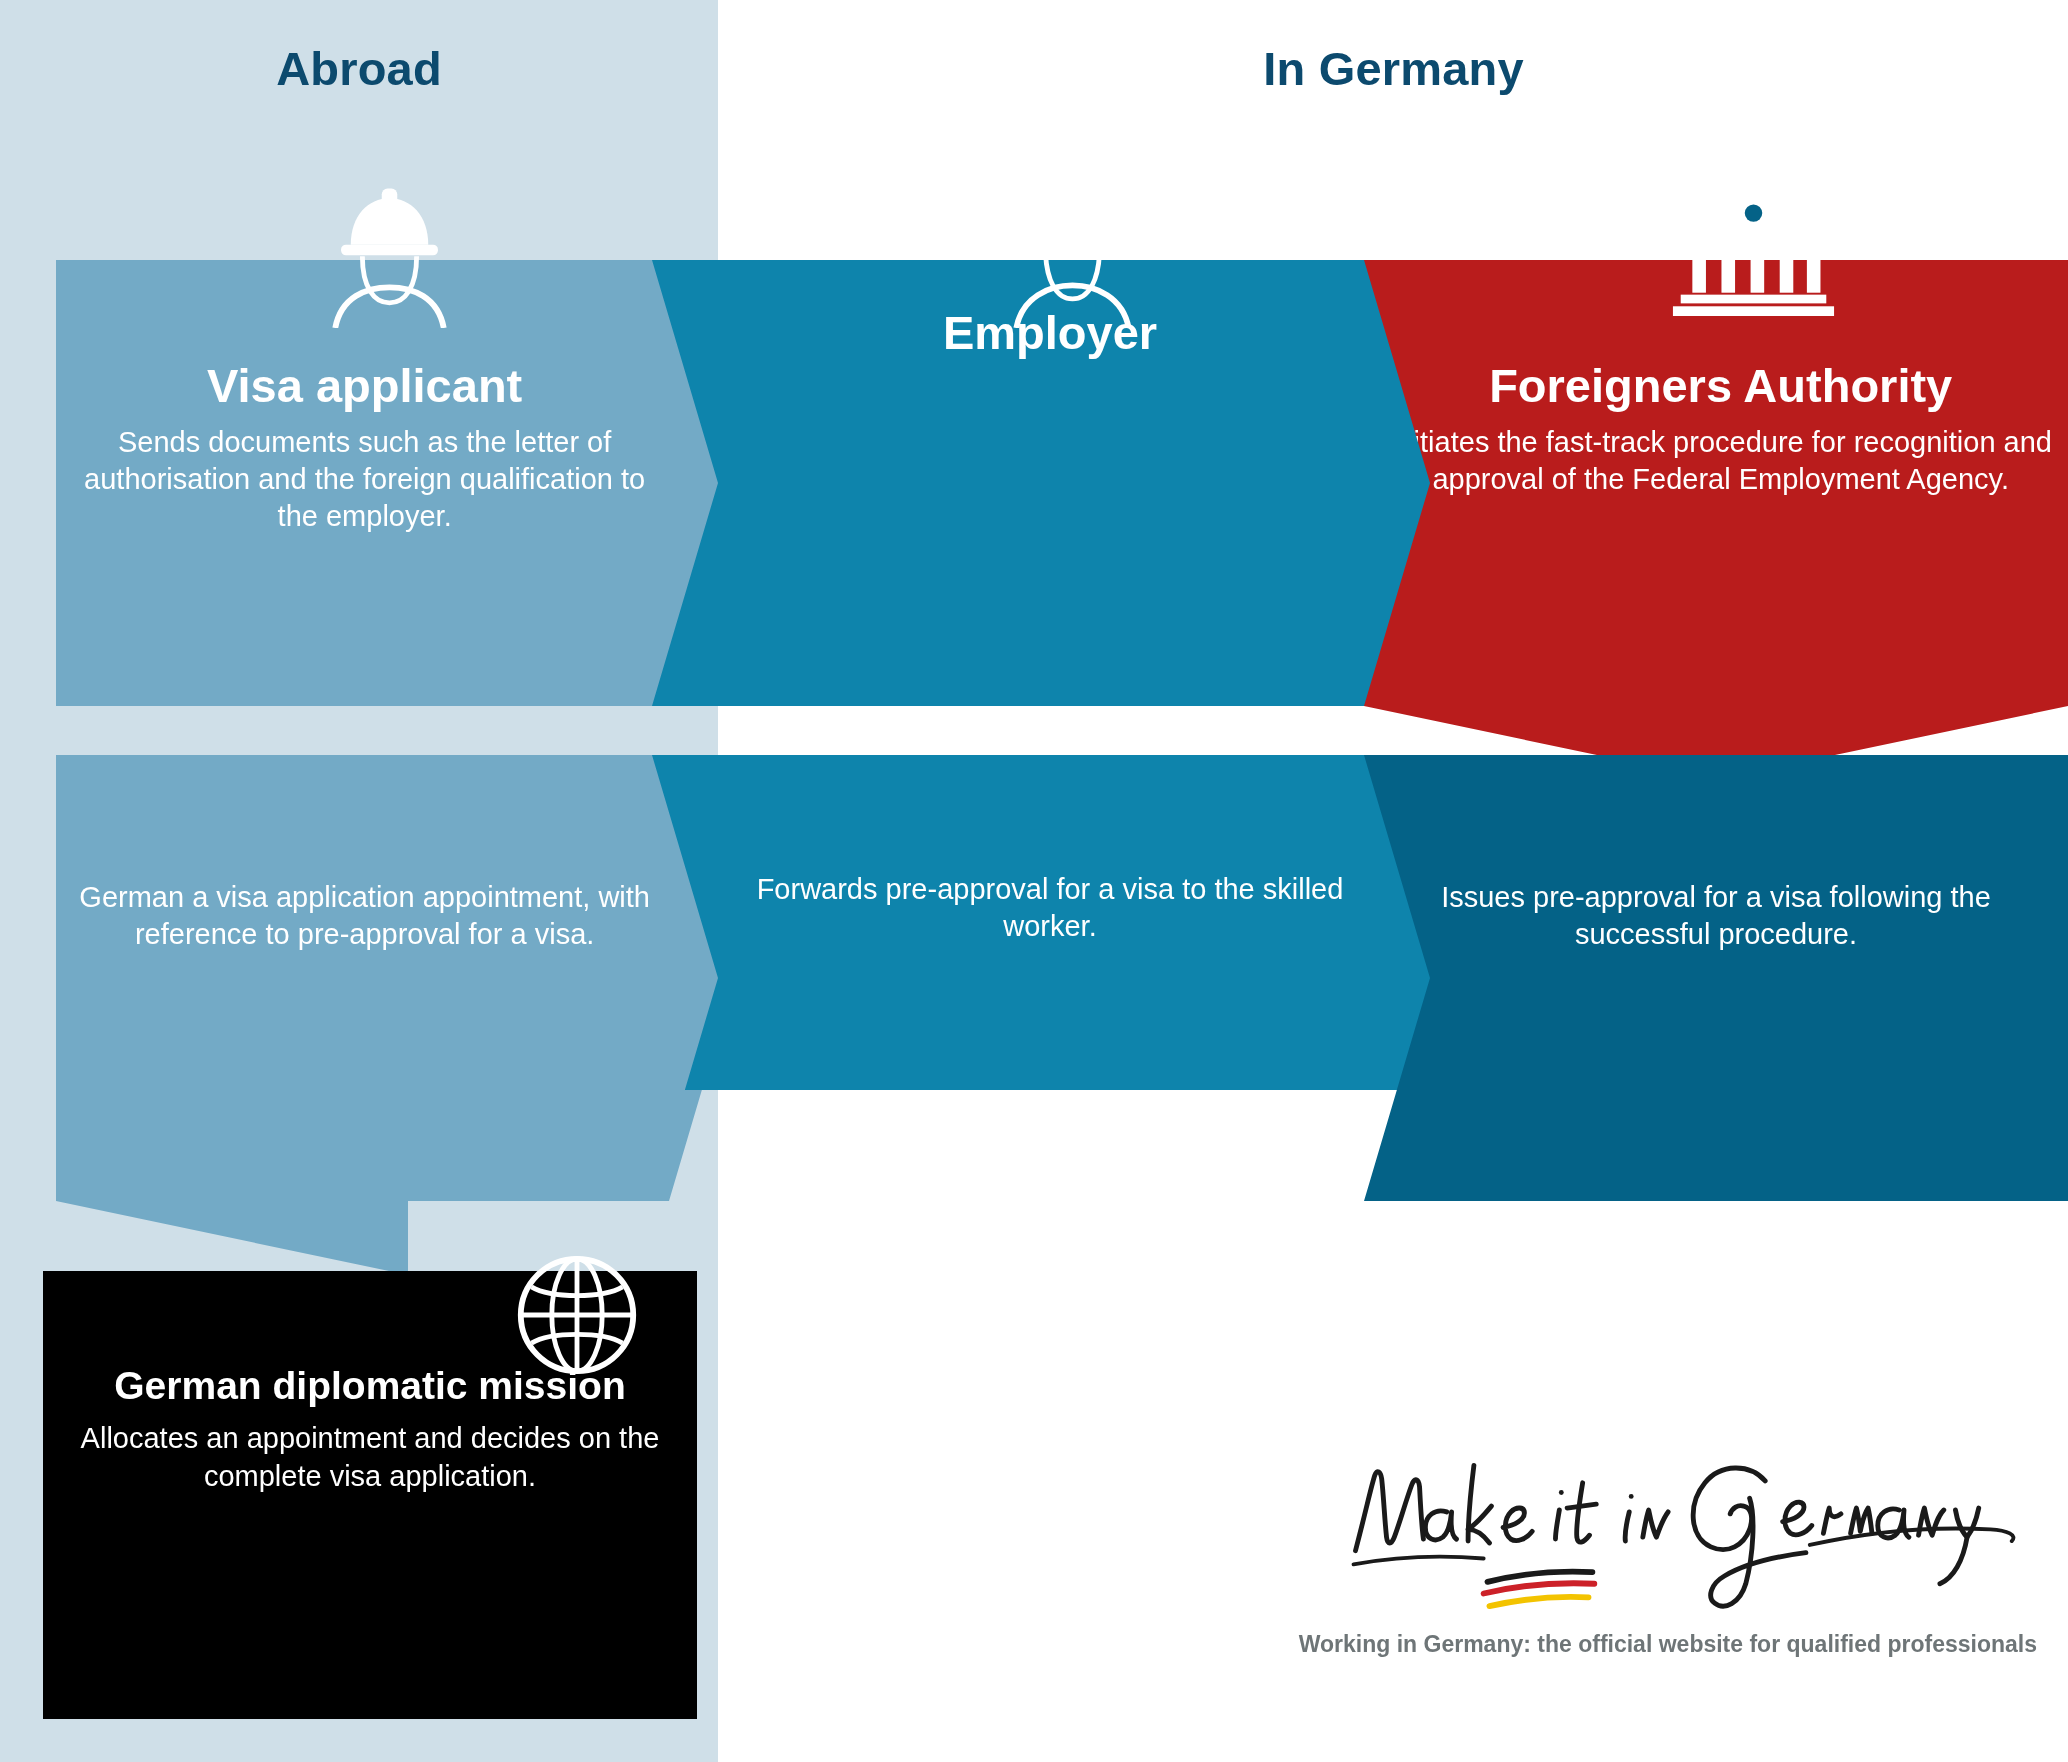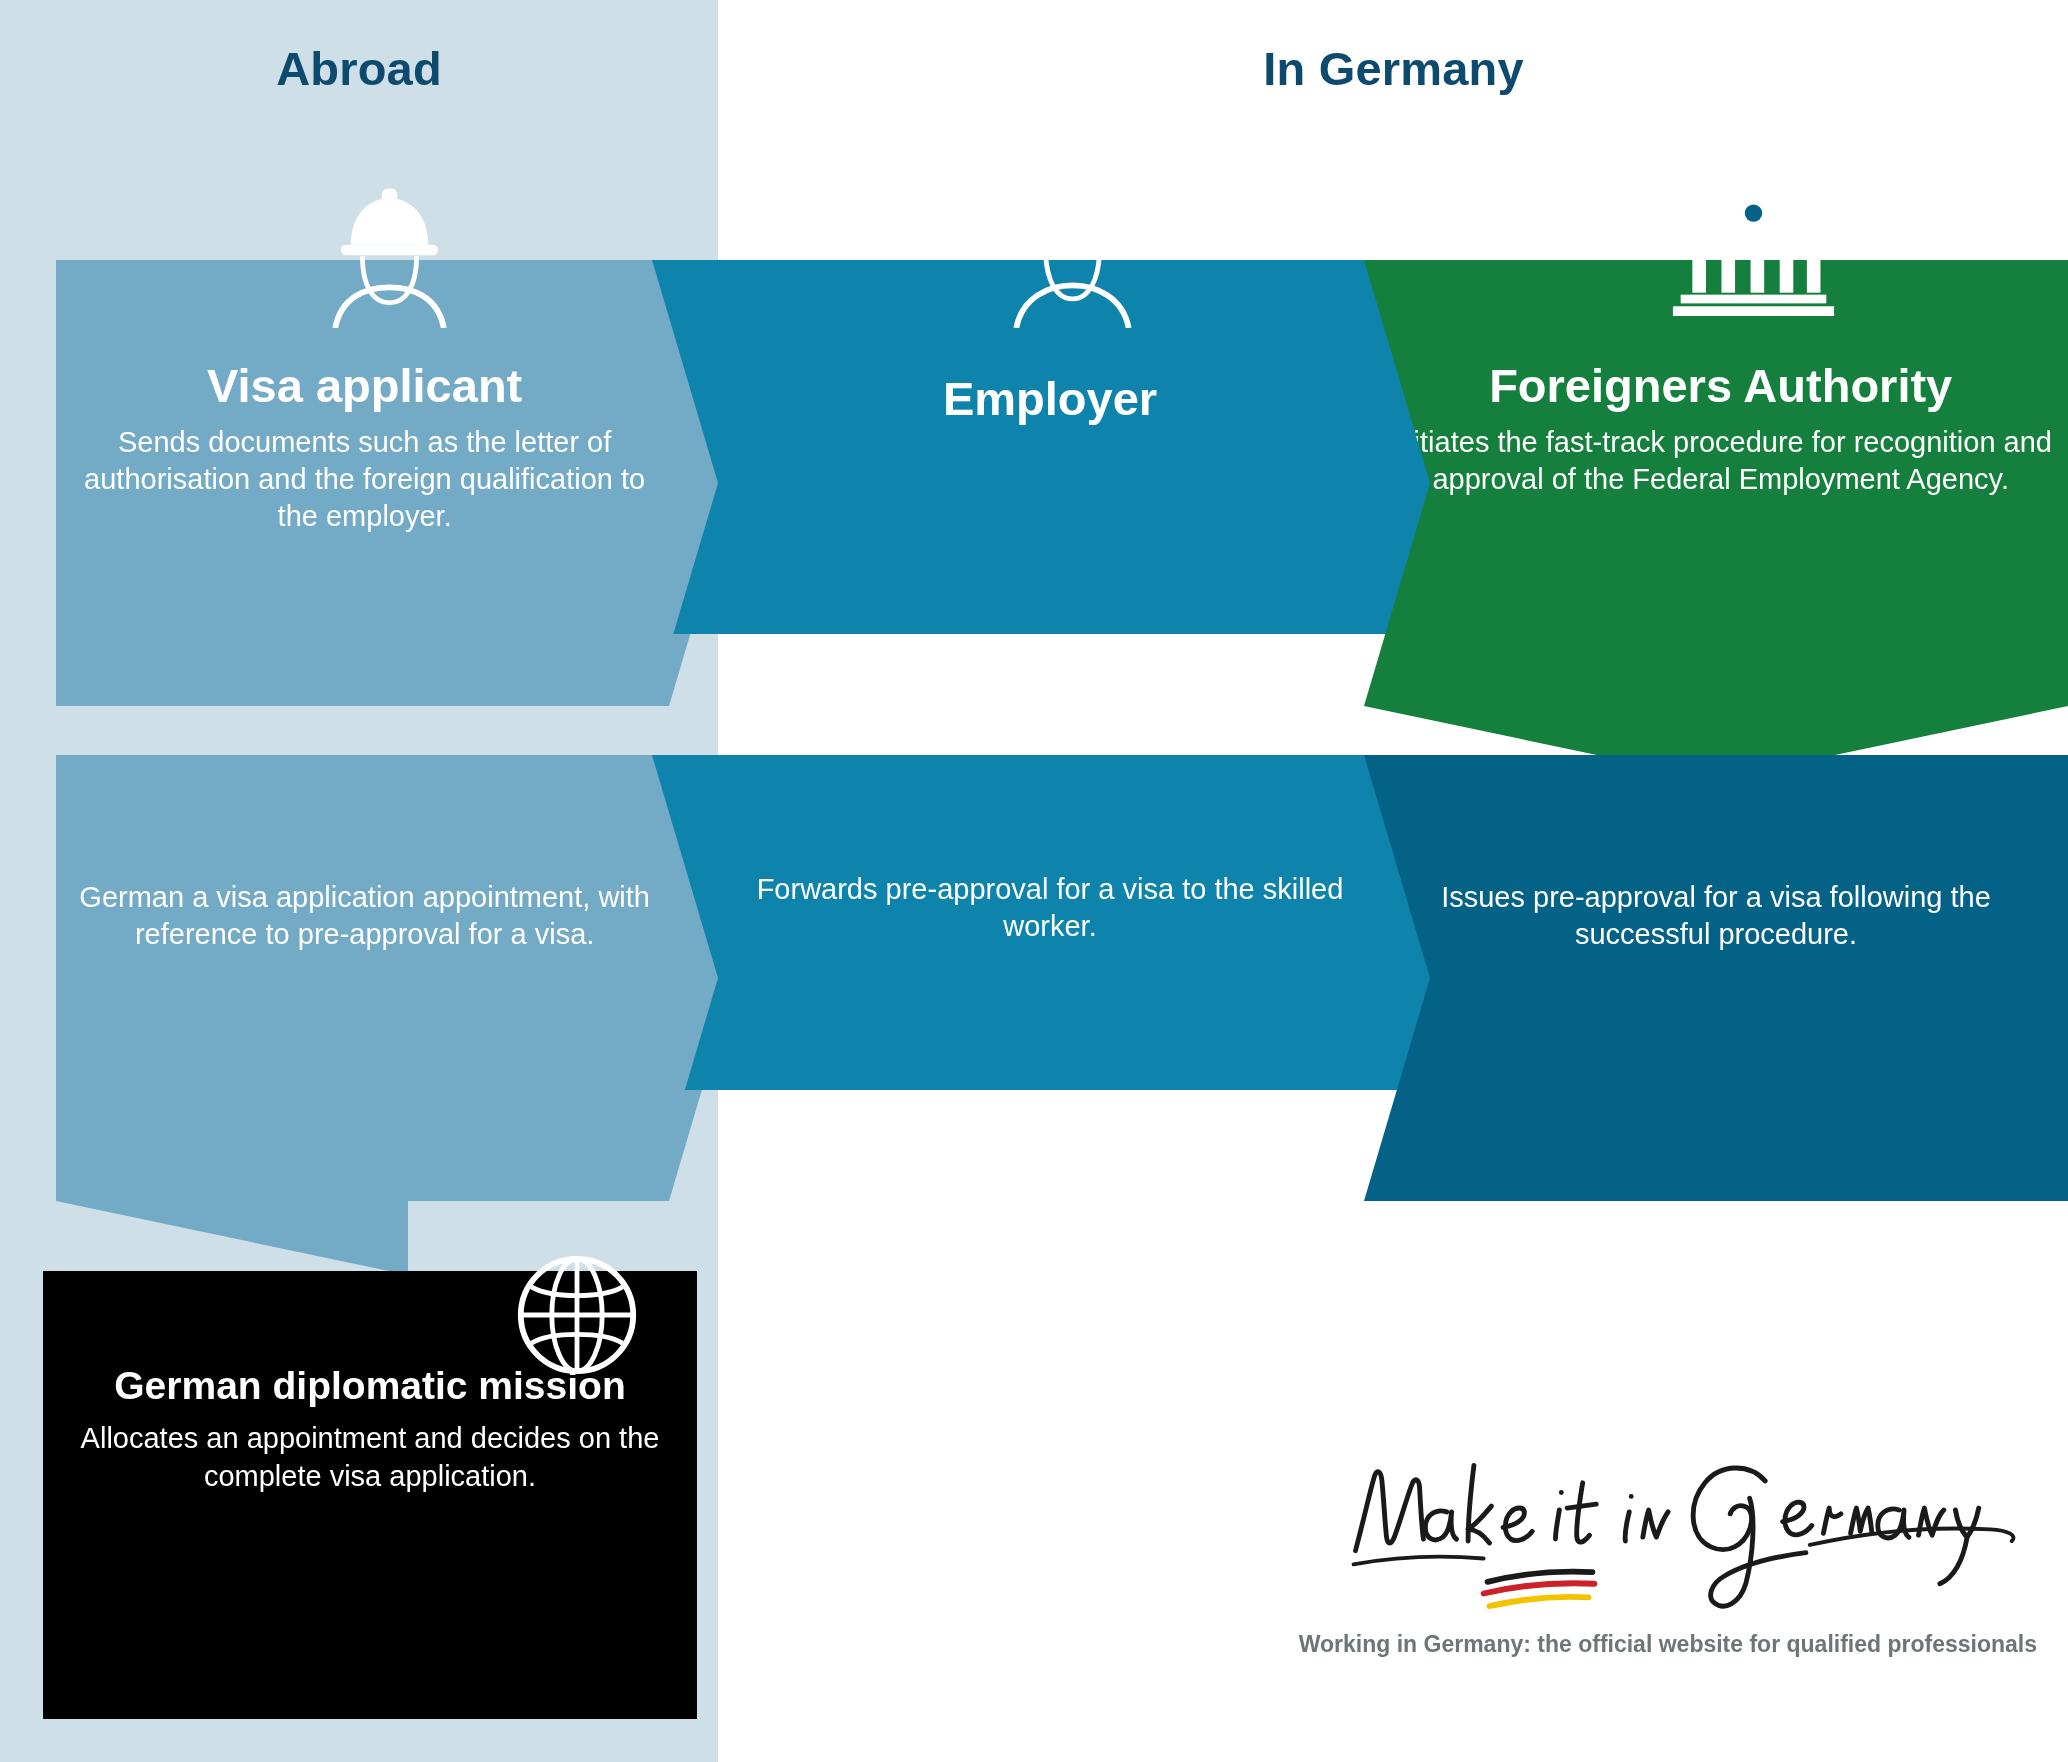--- a/index.html
+++ b/index.html
@@ -68,31 +68,31 @@
     left: 56px; top: 260px;
     width: 679px; height: 446px;
     background: #73aac6;
     clip-path: polygon(0 0, 613px 0, 679px 223px, 613px 446px, 0 446px);
     padding-top: 99px;
     padding-right: 83px;
     padding-left: 21.3px;
   }
   #box-employer {
     left: 652px; top: 260px;
-    width: 796px; height: 374px;
+    width: 796px; height: 446px;
     background: #0e84ac;
     clip-path: polygon(0 0, 730px 0, 796px 223px, 730px 446px, 0 446px, 66px 223px);
-    padding-top: 112px;
+    padding-top: 46px;
     padding-right: 78px;
     padding-left: 78px;
   }
   #box-foreigners-authority {
     left: 1364px; top: 260px;
     width: 704px; height: 520px;
-    background: #15803d;
+    background: #b91c1c;
     clip-path: polygon(0 0, 704px 0, 704px 446px, 637px 446px, 637px 446px, 704px 446px, 704px 446px, 704px 446px, 704px 446px, 704px 446px, 704px 446px, 704px 446px, 704px 446px, 704px 446px, 704px 446px, 704px 446px, 704px 446px, 704px 446px, 704px 446px, 704px 446px, 704px 446px, 704px 446px, 704px 446px, 704px 446px, 704px 446px, 704px 446px, 704px 446px, 704px 446px, 704px 446px, 704px 446px, 704px 446px, 704px 446px, 704px 446px, 704px 446px, 704px 446px, 704px 446px, 704px 446px, 704px 446px, 704px 446px, 704px 446px, 704px 446px, 704px 446px, 704px 446px, 704px 446px, 704px 446px, 704px 446px, 704px 446px, 704px 446px, 704px 446px, 704px 446px, 704px 446px, 704px 446px, 704px 446px, 704px 446px, 704px 446px, 704px 446px, 704px 446px, 704px 446px, 704px 446px, 704px 446px, 704px 446px, 704px 446px, 704px 446px, 704px 446px, 704px 446px, 704px 446px, 704px 446px, 704px 446px, 704px 446px, 704px 446px, 704px 446px, 704px 446px, 704px 446px, 704px 446px, 352px 520px, 0 446px, 66px 223px);
     padding-top: 99px;
     padding-left: 23px;
   }
 
   
   #box-visa-applicant-2 {
     left: 56px; top: 755px;
     width: 679px; height: 520px;
     background: #73aac6;

